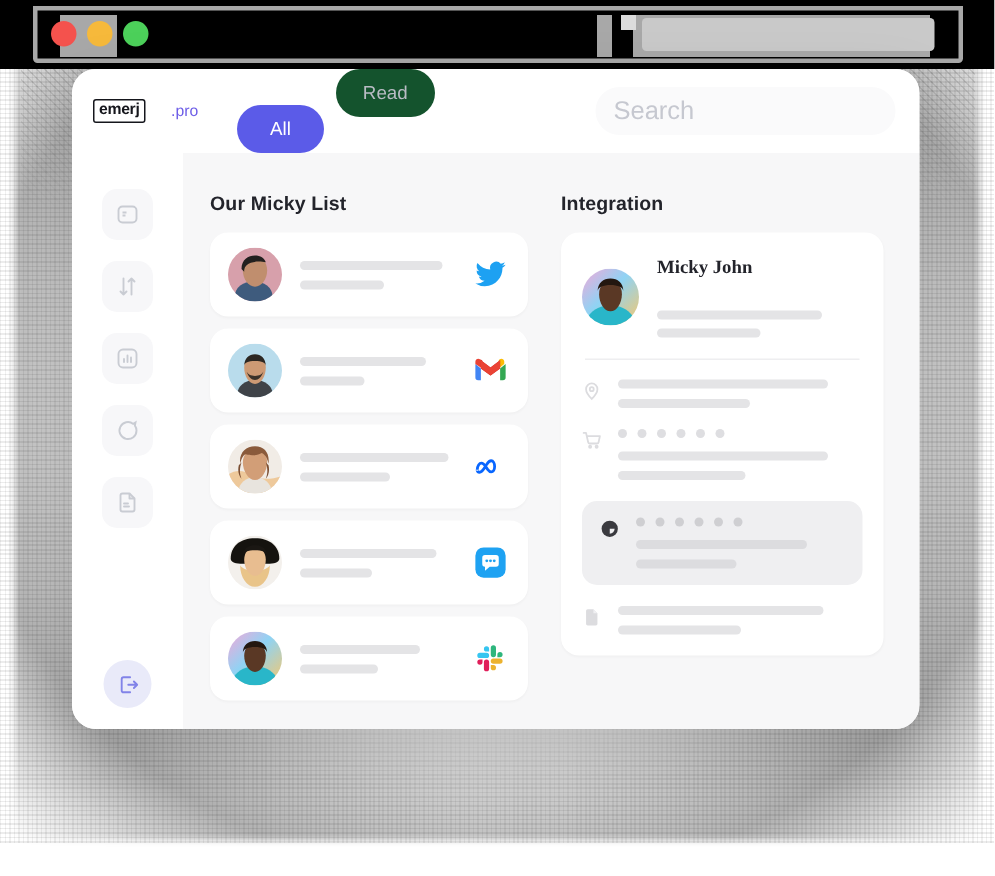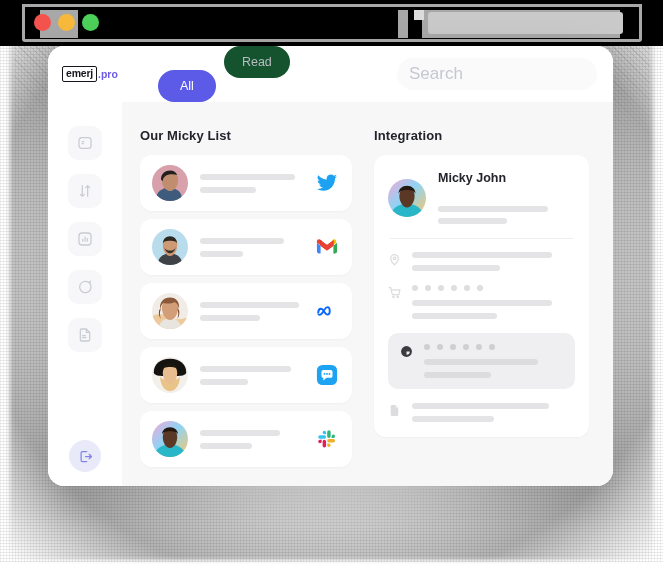--- a/index.html
+++ b/index.html
@@ -88,21 +88,21 @@
   .topbar {
     height: 56px; flex: none; background: #ffffff;
     display: flex; align-items: center; padding: 0 16px 0 14px;
   }
   .logo { display: flex; align-items: center; width: 84px; }
   .logo-box {
     border: 1.5px solid #15161c; border-radius: 2px;
     padding: 1px 3px 2px 3px; font-size: 10.5px; font-weight: 700;
     color: #15161c; letter-spacing: -.2px; line-height: 1.05;
   }
-  .logo-pro { font-size: 10.5px; font-weight: 700; color: #6c5ce7; margin-left: 1px; }
+  .logo-pro { font-size: 10.5px; font-weight: 400; color: #6c5ce7; margin-left: 1px; padding-left: 16px; }
 
   .tabs { display: flex; gap: 8px; margin-left: 12px; }
   .tab {
     height: 32px; min-width: 56px; padding: 0 18px; border-radius: 16px;
     display: flex; align-items: center; justify-content: center;
     font-size: 12.5px; color: #b9bcc4; background: #14532d;
     border: none; cursor: pointer; font-family: inherit;
   }
   .tab.active { background: #5B5BE8; color: #ffffff; font-weight: 500; padding: 0 22px; margin-top: 24px; }
 
@@ -164,21 +164,21 @@
 
   
   .integration-col { flex: 1; min-width: 0; }
   .integration-card {
     background: #ffffff; border-radius: 12px; padding: 16px 14px 16px 14px;
     box-shadow: 0 1px 2px rgba(0,0,0,.035); height: 282px;
   }
   .person { display: flex; align-items: center; gap: 12px; }
   .person .avatar { width: 38px; height: 38px; }
   .person-meta { flex: 1; display: flex; flex-direction: column; gap: 6px; }
-  .person-name { font-size: 12.5px; font-weight: 700; color: #23242b; margin-bottom: 15px; }
+  .person-name { font-size: 12.5px; font-weight: 700; color: #23242b; margin-bottom: 15px; font-family: Liberation Serif, serif; }
   .divider { height: 1px; background: #eeeef0; margin: 14px 2px 13px 2px; }
   .row-item { display: flex; gap: 10px; margin-bottom: 14px; }
   .row-ico { width: 14px; flex: none; color: #dcdcdf; padding-top: 1px; }
   .row-ico svg { width: 13px; height: 13px; display: block; }
   .row-lines { flex: 1; display: flex; flex-direction: column; gap: 7px; }
   .dots { display: flex; gap: 7px; align-items: center; margin-bottom: 2px; }
   .dotsm { width: 6px; height: 6px; border-radius: 50%; background: #dedee1; }
   .highlight-card {
     background: #efeff1; border-radius: 10px; padding: 11px 12px;
     display: flex; gap: 10px; margin-bottom: 14px;

